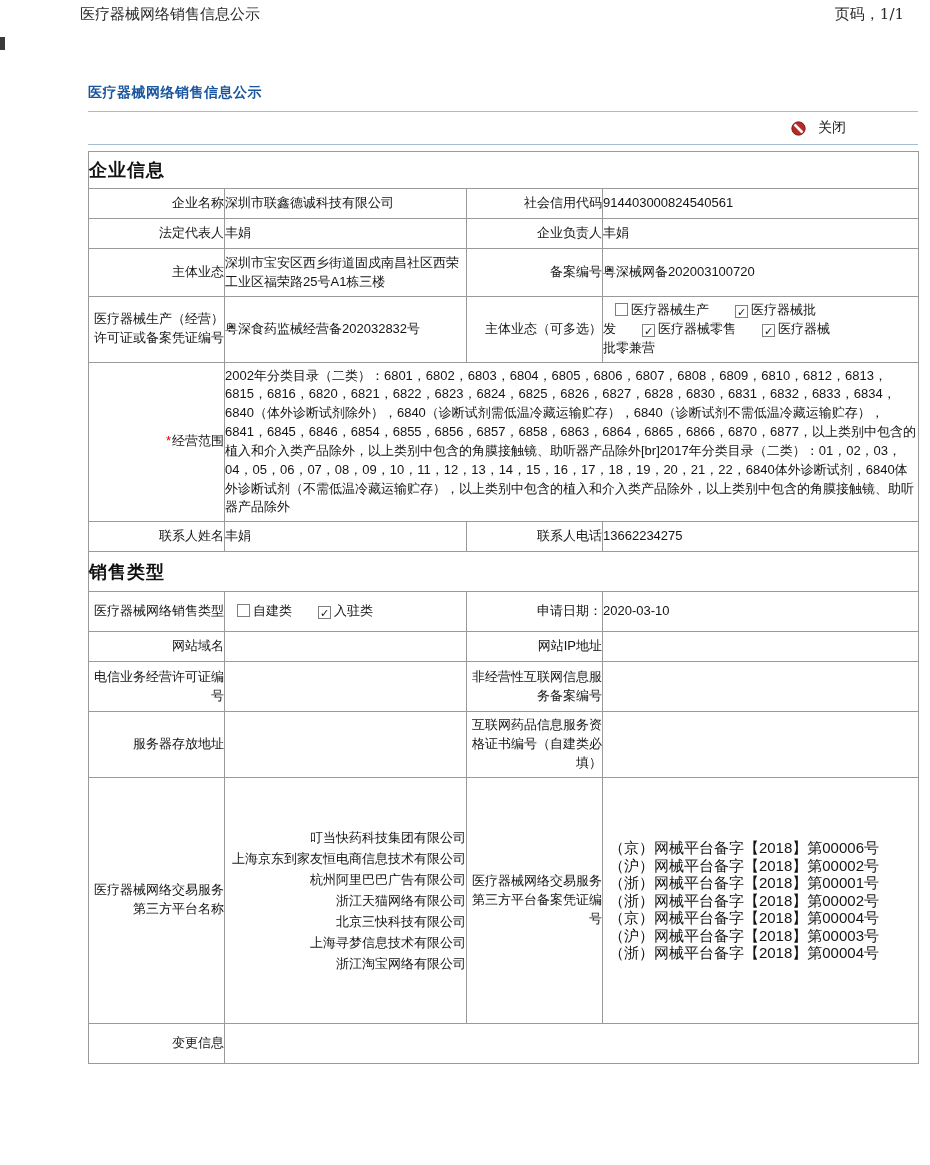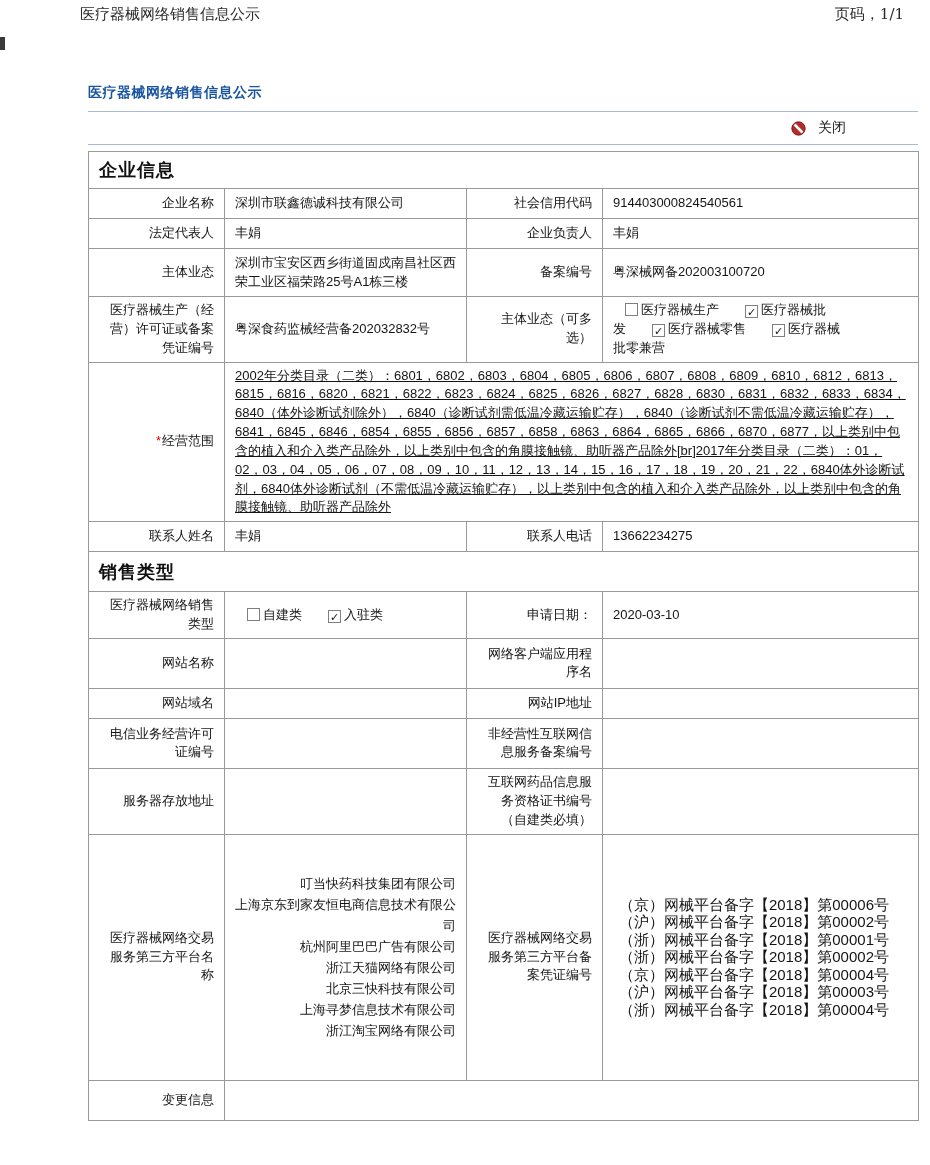--- a/index.html
+++ b/index.html
@@ -22,28 +22,28 @@
   .close-row{display:flex;justify-content:flex-end;padding:7px 72px 7px 0;}
   .close-link{
     display:inline-flex;align-items:center;gap:12px;cursor:pointer;text-decoration:none;
     font-family:"DejaVu Serif",serif;font-size:14px;color:#222;
   }
   .close-link svg{display:block;}
   table.form{
     border-collapse:collapse;table-layout:fixed;width:830px;margin-top:6px;
   }
   table.form td{
-    border:1px solid #9a9a9a;padding:4px 10px;vertical-align:middle;
+    border:1px solid #9a9a9a;padding:4px 0;vertical-align:middle;
     font-size:13px;line-height:1.45;word-break:break-word;
   }
   td.section-cell{padding:7px 4px 7px 3px;}
   .section-heading{font-size:18px;font-weight:600;color:#111;letter-spacing:1px;}
   td.lbl{text-align:right;color:#141414;}
   td.val{text-align:left;color:#141414;margin-left:43px;}
-  td.scope-val{font-size:14px;line-height:19px;padding:4px 6px;text-decoration:underline;}
+  td.scope-val{font-size:14px;line-height:19px;padding:4px 6px;}
   .req{color:#e00000;margin-right:1px;}
   
   .checks{display:block;}
   .checks-narrow{width:234px;}
   .cb-item{margin-right:14px;}
   .cb{
     display:inline-block;width:13px;height:13px;border:1px solid #7f7f7f;background:#fff;
     vertical-align:-2px;margin:0 3px 0 12px;text-align:center;line-height:12px;
     font-size:11px;color:#111;box-sizing:border-box;
   }
@@ -144,26 +144,20 @@
 
     <tr style="height:40px">
       <td class="lbl">医疗器械网络销售类型</td>
       <td class="val">
         <div class="checks"><span class="cb-item"><span class="cb"></span><span>自建类</span></span><span class="cb-item"><span class="cb">✓</span><span>入驻类</span></span></div>
       </td>
       <td class="lbl">申请日期：</td>
       <td class="val">2020-03-10</td>
     </tr>
 
-    <tr style="height:50px">
-      <td class="lbl">网站名称</td>
-      <td class="val"></td>
-      <td class="lbl">网络客户端应用程序名</td>
-      <td class="val"></td>
-    </tr>
 
     <tr style="height:30px">
       <td class="lbl">网站域名</td>
       <td class="val"></td>
       <td class="lbl">网站IP地址</td>
       <td class="val"></td>
     </tr>
 
     <tr style="height:50px">
       <td class="lbl">电信业务经营许可证编号</td>

